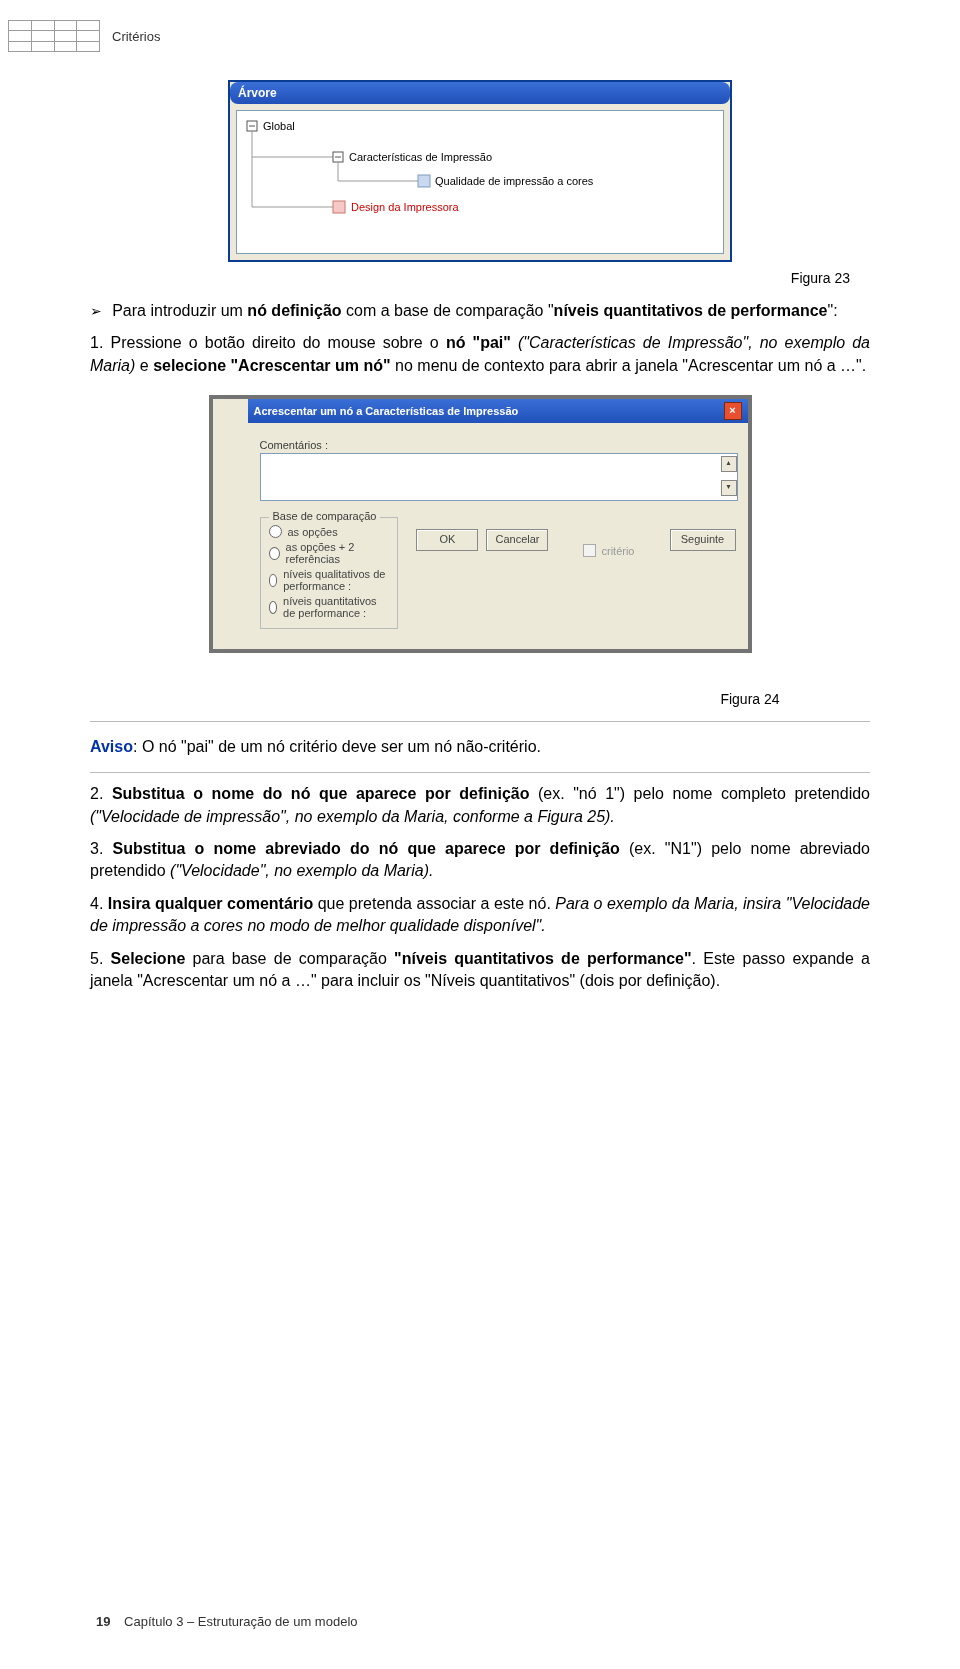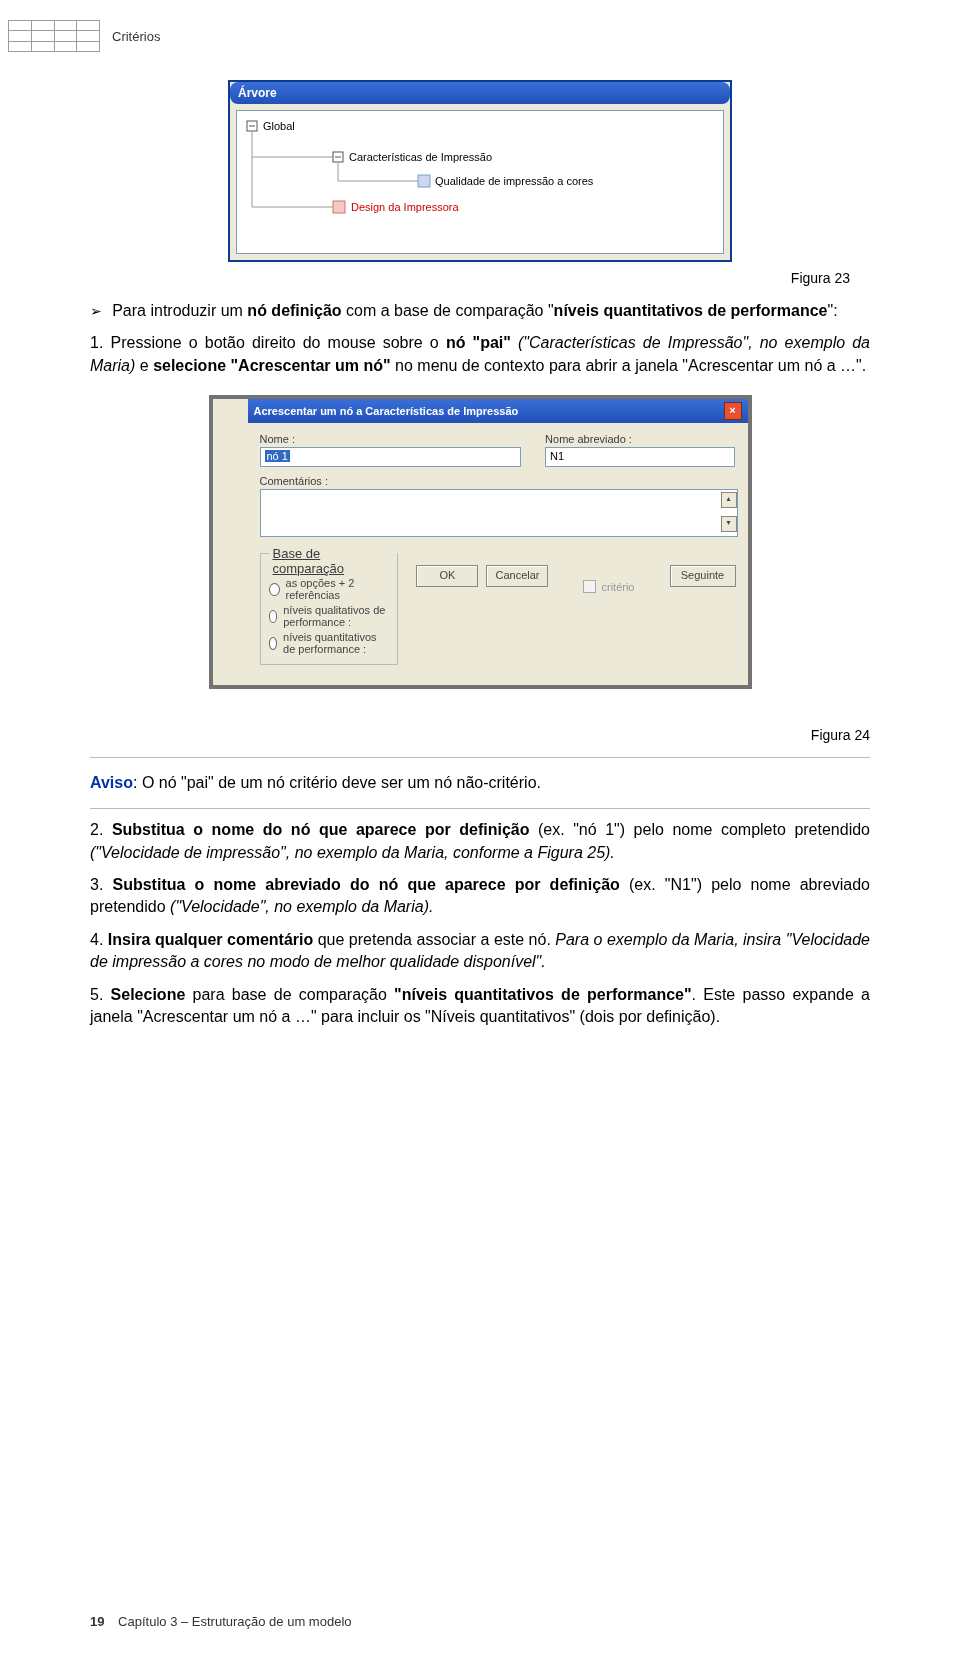--- a/index.html
+++ b/index.html
@@ -42,21 +42,21 @@
   .fig-caption {
     font-size: 14px;
     color: #000;
   }
   .fig-right {
     text-align: right;
     margin: 8px 0 14px 0;
     padding-right: 20px;
   }
   .fig-below {
-    text-align: right;
+    text-align: center;
     margin: 8px 0 14px 0;
     padding-left: 540px;
     padding-top: 30px;
   }
   .body-text {
     font-size: 16px;
     line-height: 1.4;
     text-align: justify;
     margin: 10px 0;
   }
@@ -70,21 +70,21 @@
   }
   .hr {
     border: none;
     border-top: 1px solid #bbb;
     margin: 6px 0 10px 0;
   }
   .aviso-row { font-size: 16px; }
   .aviso-label { color: #0033aa; font-weight: bold; }
   .footer {
     position: absolute;
-    left: 90px;
+    left: 96px;
     bottom: 40px;
     font-size: 13px;
     color: #333;
   }
   .footnum { font-weight: bold; margin-right: 10px; }
 
   
   .shot1 {
     width: 500px;
     margin: 60px auto 0 auto;
@@ -196,23 +196,22 @@
     border: 1px solid #bbb;
     padding: 4px 8px 6px 8px;
     position: relative;
   }
   .legend {
     position: absolute;
     top: -8px;
     left: 8px;
     background: #ece9d8;
     padding: 0 4px;
-    font-size: 13px;
+    font-size: 11px;
     color: #3b3b3b;
-    text-decoration: underline;
   }
   .radio-row {
     display: flex;
     align-items: center;
     margin: 3px 0;
     color: #444;
   }
   .radio {
     width: 11px;
     height: 11px;
@@ -327,34 +326,20 @@
   <p class="body-text">
     <span>1. </span><span>Pressione o botão direito do mouse sobre o </span><span class="bold">nó "pai"</span><span class="italic"> ("Características de Impressão", no exemplo da Maria) </span><span>e </span><span class="bold">selecione "Acrescentar um nó"</span><span> no menu de contexto para abrir a janela "</span><span>Acrescentar um nó a …".</span>
   </p>
 
   <div class="shot2">
     <div class="shot2-titlebar">
       <span>Acrescentar um nó a Características de Impressão</span>
       <span class="close-x">×</span>
     </div>
     <div class="shot2-body">
-      <div class="row">
-        <div class="col" style="width:55%;">
-          <span class="field-label">Nome :</span>
-          <div class="text-input">
-            <span style="background:#316ac5;color:#fff;padding:0 2px;">nó 1</span>
-          </div>
-        </div>
-        <div class="col" style="width:40%; margin-left:5%;">
-          <span class="field-label">Nome abreviado :</span>
-          <div class="text-input">
-            <span>N1</span>
-          </div>
-        </div>
-      </div>
       <div class="col" style="margin-top:6px;">
         <span class="field-label">Comentários :</span>
         <div class="textarea">
           <div class="updown">
             <div>▴</div>
             <div>▾</div>
           </div>
         </div>
       </div>
       <div class="row" style="align-items:flex-start; margin-top:16px;">

